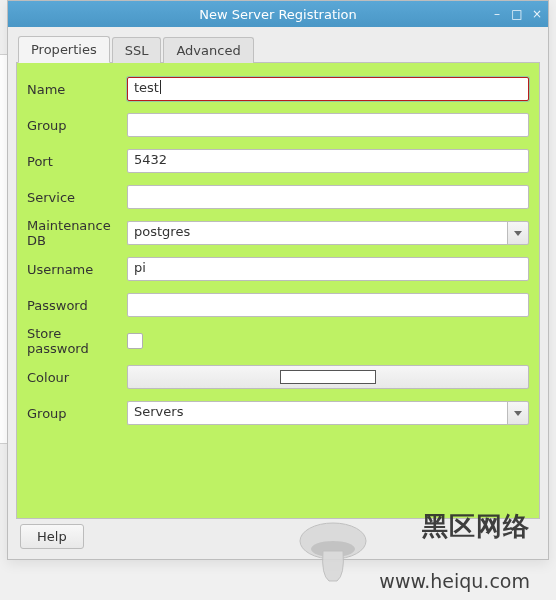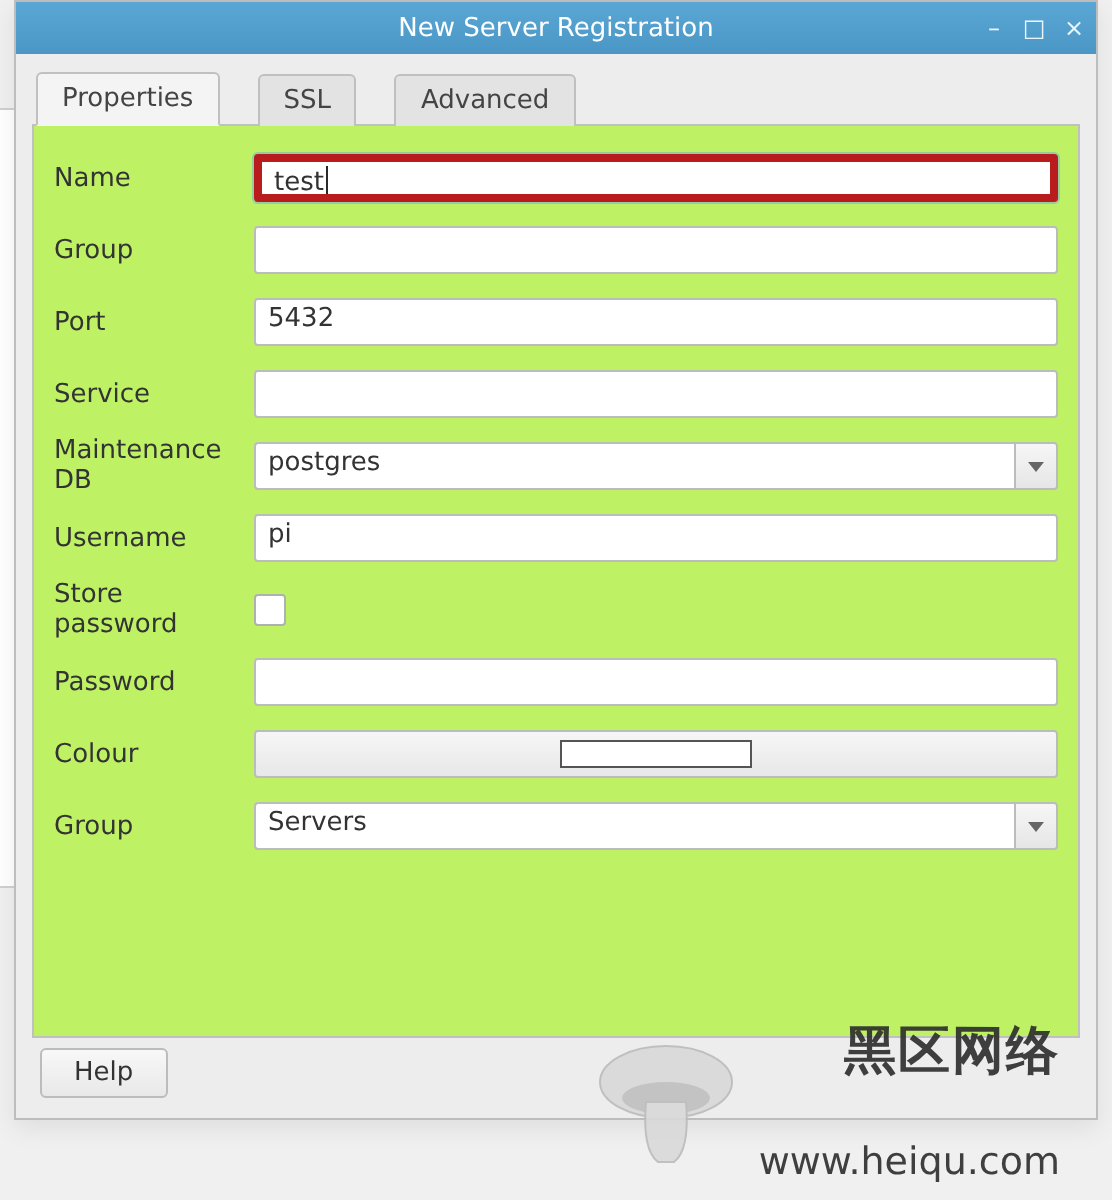--- a/index.html
+++ b/index.html
@@ -63,21 +63,21 @@
     align-items: flex-end;
     height: 28px;
     border-bottom: 1px solid #c0c0c0;
     padding-left: 2px;
   }
   .tab {
     padding: 5px 12px 5px 12px;
     border: 1px solid #c0c0c0;
     border-bottom: none;
     background: #e3e3e3;
-    margin-right: 19px;
+    margin-right: 2px;
     border-radius: 3px 3px 0 0;
     color: #444;
     font-size: 13px;
     position: relative;
     top: 1px;
     cursor: default;
   }
   .tab.active {
     background: #f4f4f4;
     border-bottom: 1px solid #f4f4f4;
@@ -108,21 +108,21 @@
     height: 24px;
     border: 1px solid #bcbcbc;
     border-radius: 2px;
     background: #fff;
     padding: 2px 6px;
     font-size: 13px;
     color: #333;
     outline: none;
   }
   .text-input.focused {
-    border: 4px solid #b91c1c;
+    border: 1px solid #b91c1c;
     box-shadow: 0 0 0 1px rgba(106,168,216,0.5);
   }
   .combo {
     flex: 1;
     display: flex;
     height: 24px;
   }
   .combo-input {
     flex: 1;
     border: 1px solid #bcbcbc;
@@ -279,29 +279,29 @@
       </div>
 
       <div class="form-row">
         <div class="form-label">Username</div>
         <div class="text-input">
           <span>pi</span>
         </div>
       </div>
 
       <div class="form-row">
+        <div class="form-label">Password</div>
+        <div class="text-input">
+          <span></span>
+        </div>
+      </div>
+
+      <div class="form-row">
         <div class="form-label">Store password</div>
         <span class="checkbox"></span>
-      </div>
-
-      <div class="form-row">
-        <div class="form-label">Password</div>
-        <div class="text-input">
-          <span></span>
-        </div>
       </div>
 
       <div class="form-row">
         <div class="form-label">Colour</div>
         <div class="colour-btn">
           <div class="colour-swatch"></div>
         </div>
       </div>
 
       <div class="form-row">

